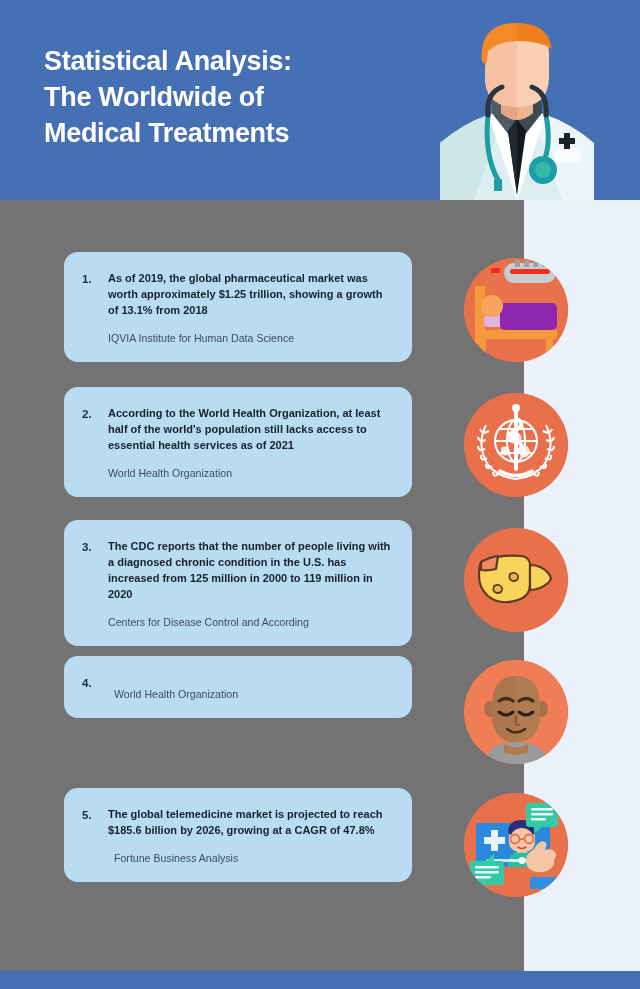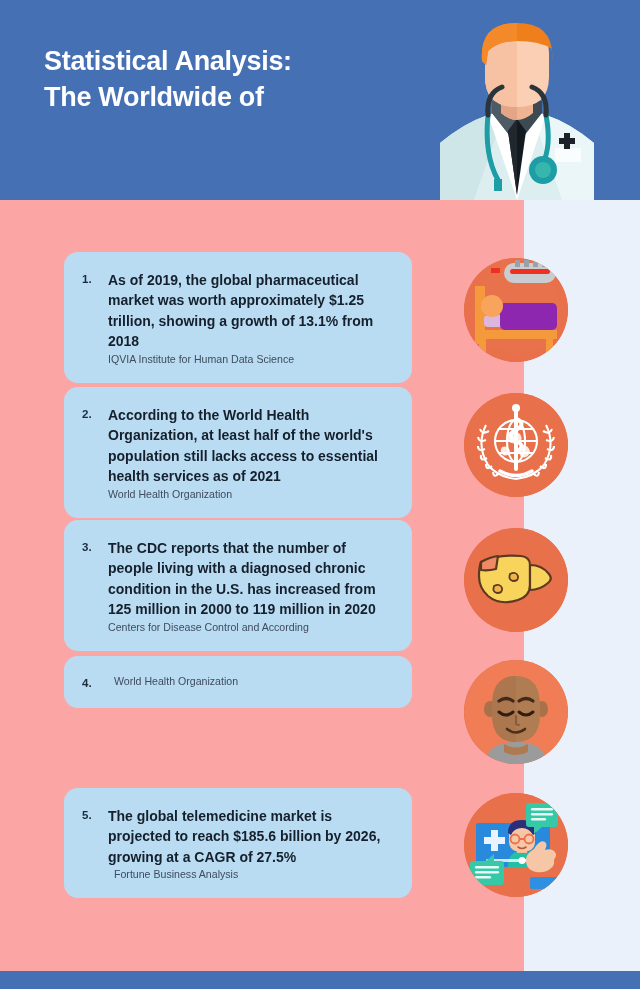--- a/index.html
+++ b/index.html
@@ -6,21 +6,21 @@
   * { margin:0; padding:0; box-sizing:border-box; }
   html, body {
     width:640px; height:989px;
     font-family:"Liberation Sans", sans-serif;
     background:#eaf1fa;
     overflow:hidden;
   }
   .page {
     position:relative;
     width:524px; height:989px;
-    background:#fca5a5;
+    background:#737373;
   }
 
   
   .header {
     position:absolute; top:0; left:0;
     width:640px; height:200px;
     background:#4570b4;
     overflow:hidden;
   }
   .header-title {
@@ -65,25 +65,26 @@
     width:26px;
     color:#1c2b3a;
     font-size:11.5px;
     font-weight:bold;
     line-height:1.45;
     padding-top:1px;
   }
   .card-body { flex:1 1 auto; }
   .card-text {
     color:#16202c;
-    font-size:14px;
+    font-size:11px;
     font-weight:bold;
     line-height:1.46;
   }
   .card-source {
+    margin-top:13px;
     color:#3f4b5b;
     font-size:10.6px;
     font-weight:normal;
     line-height:1.4;
   }
   .card-source.indent { padding-left:6px; }
 
   .icon-circle {
     position:absolute;
     left:464px;
@@ -104,20 +105,21 @@
 </style>
 </head>
 <body>
 
 <div class="page">
 
   <div class="header">
     <div class="header-title">
       <span class="tline">Statistical Analysis:</span>
       <span class="tline">The Worldwide of</span>
+      <span class="tline">Medical Treatments</span>
     </div>
 
     <div class="doctor-wrap">
       <svg viewBox="0 0 190 185" xmlns="http://www.w3.org/2000/svg">
 
         <path d="M18 185 L18 128 Q42 108 66 100 L124 100 Q148 108 172 128 L172 185 Z" fill="#ddeef0"></path>
         <path d="M18 185 L18 128 Q42 108 66 100 L80 104 L52 185 Z" fill="#cfe6e9"></path>
         <path d="M172 185 L172 128 Q148 108 124 100 L112 104 L140 185 Z" fill="#eaf6f7"></path>
 
         <path d="M66 100 L95 185 L124 100 L110 95 L95 120 L80 95 Z" fill="#ffffff"></path>
@@ -292,21 +294,21 @@
         <path d="M52 56 l0 7 q0 2 3 2" stroke="#8c5c3a" stroke-width="2.2" fill="none" stroke-linecap="round"></path>
 
         <path d="M43 69 q9 7 18 0" stroke="#4a2f1c" stroke-width="2.6" fill="none" stroke-linecap="round"></path>
       </svg>
     </div>
 
     <div class="card" style="top:588px;">
       <div class="card-inner">
         <div class="card-num">5.</div>
         <div class="card-body">
-          <div class="card-text">The global telemedicine market is projected to reach $185.6 billion by 2026, growing at a CAGR of 27.5%</div>
+          <div class="card-text">The global telemedicine market is projected to reach $185.6 billion by 2026, growing at a CAGR of 47.8%</div>
           <div class="card-source indent">Fortune Business Analysis</div>
         </div>
       </div>
     </div>
     <div class="icon-circle" style="top:593px;">
       <svg viewBox="0 0 104 104" xmlns="http://www.w3.org/2000/svg">
         <circle cx="52" cy="52" r="52" fill="#e8704a"></circle>
 
         <rect x="12" y="30" width="74" height="44" rx="3" fill="#2f8fe0"></rect>
         <rect x="12" y="30" width="74" height="44" rx="3" fill="#1f7fd4" opacity="0.35"></rect>

